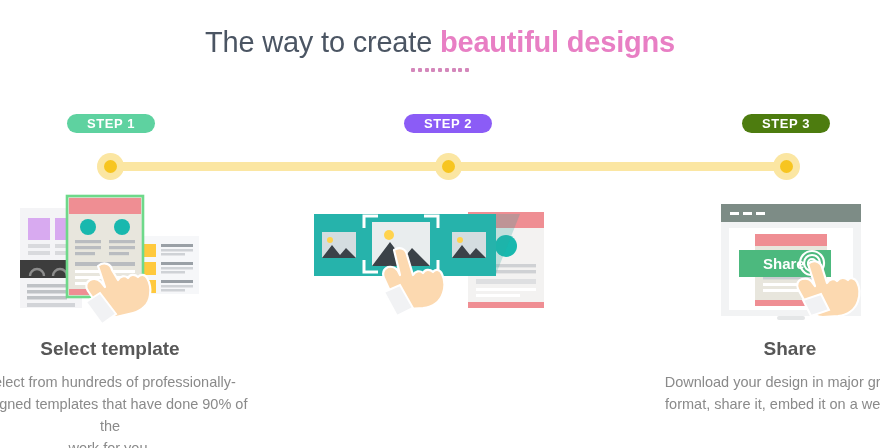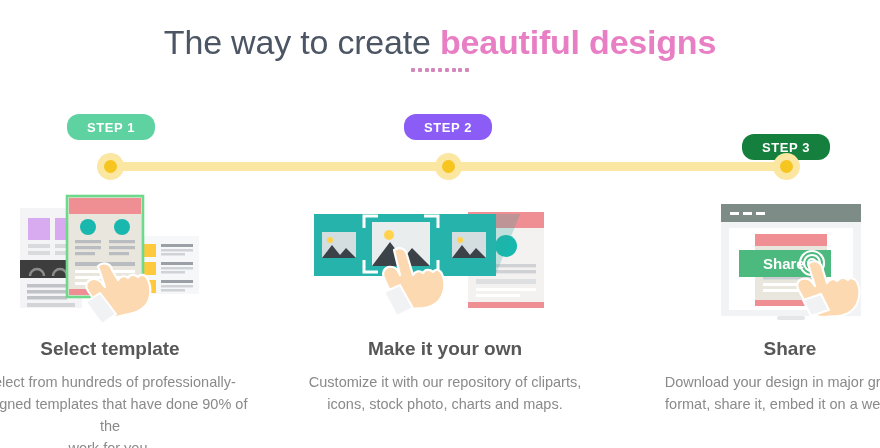--- a/index.html
+++ b/index.html
@@ -6,32 +6,32 @@
   body{
     width:880px;height:448px;overflow:hidden;background:#ffffff;
     font-family:"Liberation Sans", sans-serif;
     -webkit-font-smoothing:antialiased;
   }
   .page{position:relative;width:880px;height:448px;}
 
   
   .title-wrap{position:absolute;left:0;top:22px;width:880px;text-align:center;}
   .title{
-    font-size:34px;font-weight:400;color:#4b5563;letter-spacing:-0.2px;
+    font-size:29px;font-weight:400;color:#4b5563;letter-spacing:-0.2px;
     line-height:40px;white-space:nowrap;
   }
   .title .accent{color:#e87fc4;font-weight:700;}
   .dots-underline{
     margin:6px auto 0;width:58px;height:8px;display:flex;justify-content:space-between;
   }
   .dots-underline i{display:block;width:4px;height:4px;background:#d487bb;border-radius:1px;}
 
   
   .badge{
-    position:absolute;top:114px;width:88px;height:26px;border-radius:12px;
+    position:absolute;top:114px;width:88px;height:19px;border-radius:12px;
     color:#ffffff;font-size:13px;font-weight:700;letter-spacing:0.6px;
     display:flex;align-items:center;justify-content:center;
   }
   .badge-1{left:67px;background:#5ed2a0;}
   .badge-2{left:404px;background:#56c6e8;}
   .badge-3{left:742px;background:#4285f4;}
 
   .track{
     position:absolute;left:104px;top:162px;width:690px;height:9px;
     background:#fbe6a2;border-radius:5px;
@@ -80,21 +80,21 @@
         <i></i>
         <i></i>
         <i></i>
         <i></i>
         <i></i>
       </div>
   </div>
 
   <div class="badge badge-1" style="background: rgb(94, 210, 160);">STEP 1</div>
   <div class="badge badge-2" style="background: #8b5cf6;">STEP 2</div>
-  <div class="badge badge-3" style="background: #15803d; margin-top: 20px;">STEP 3</div>
+  <div class="badge badge-3" style="background: #4d7c0f;">STEP 3</div>
 
   <div class="track"></div>
   <div class="node node-1"></div>
   <div class="node node-2"></div>
   <div class="node node-3"></div>
 
   <div class="illus illus-1">
     <svg width="290" height="140" viewBox="0 0 290 140" xmlns="http://www.w3.org/2000/svg">
 
       <rect x="55" y="18" width="62" height="100" fill="#f4f4f6"></rect>
@@ -234,25 +234,20 @@
     </svg>
   </div>
 
   <div class="col col-1">
     <h3>Select template</h3>
     <p>Select from hundreds of professionally-
 designed templates that have done 90% of the
 work for you.</p>
   </div>
 
-  <div class="col col-2">
-    <h3>Make it your own</h3>
-    <p>Customize it with our repository of cliparts,
-icons, stock photo, charts and maps.</p>
-  </div>
 
   <div class="col col-3">
     <h3>Share</h3>
     <p>Download your design in major graphic
 format, share it, embed it on a website.</p>
   </div>
 
 </div>
 
 </body></html>

